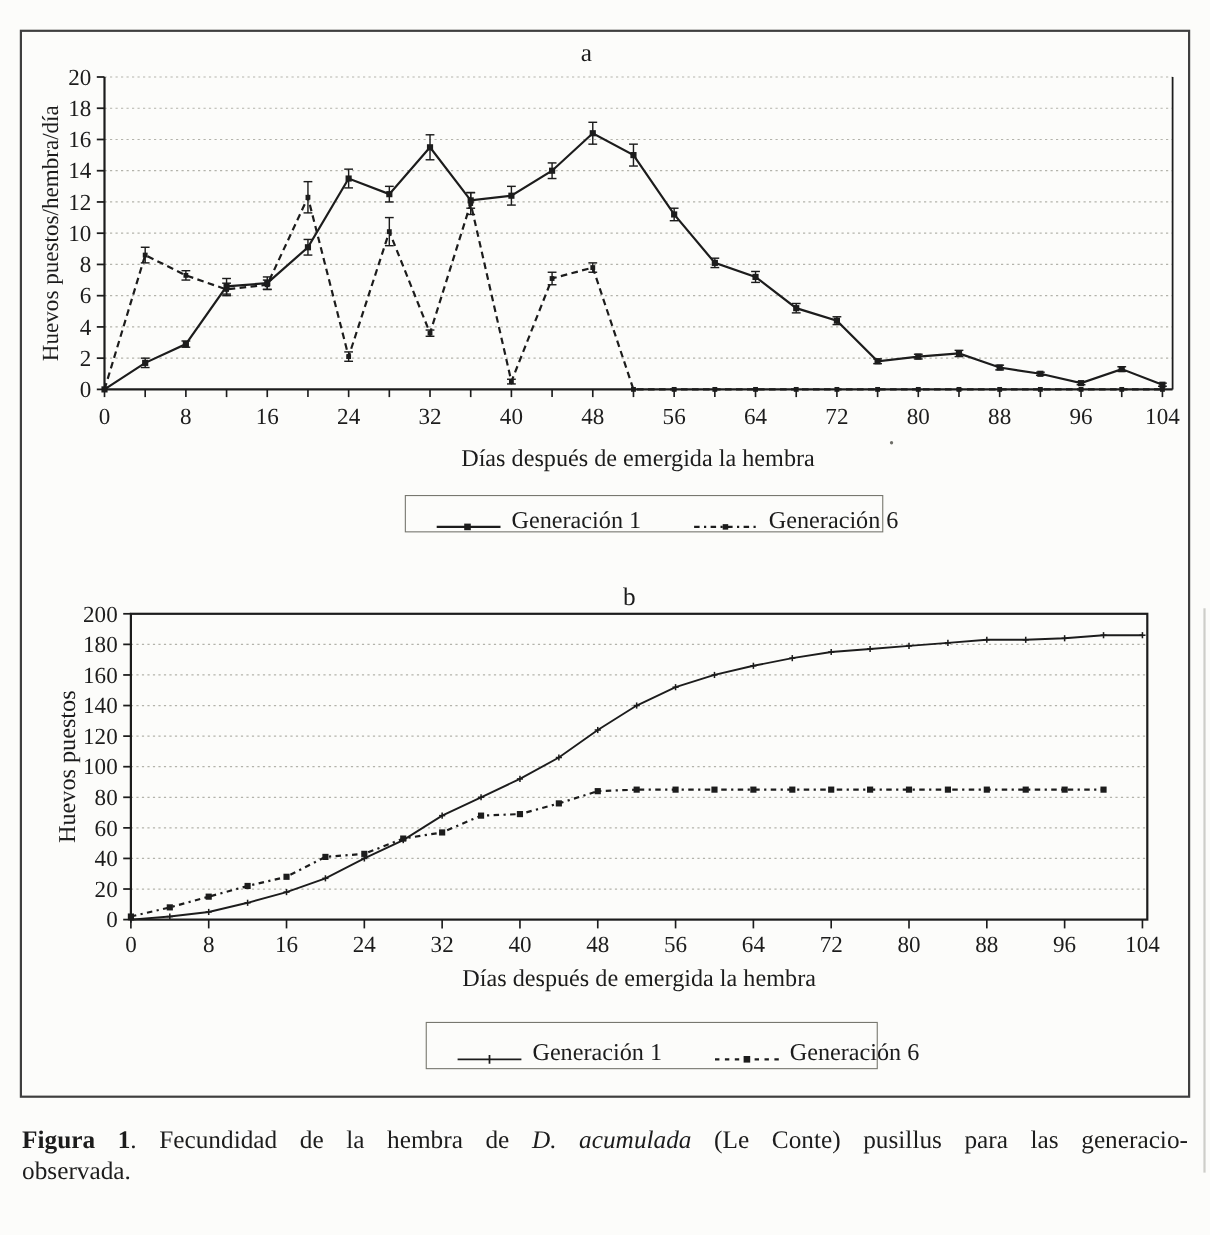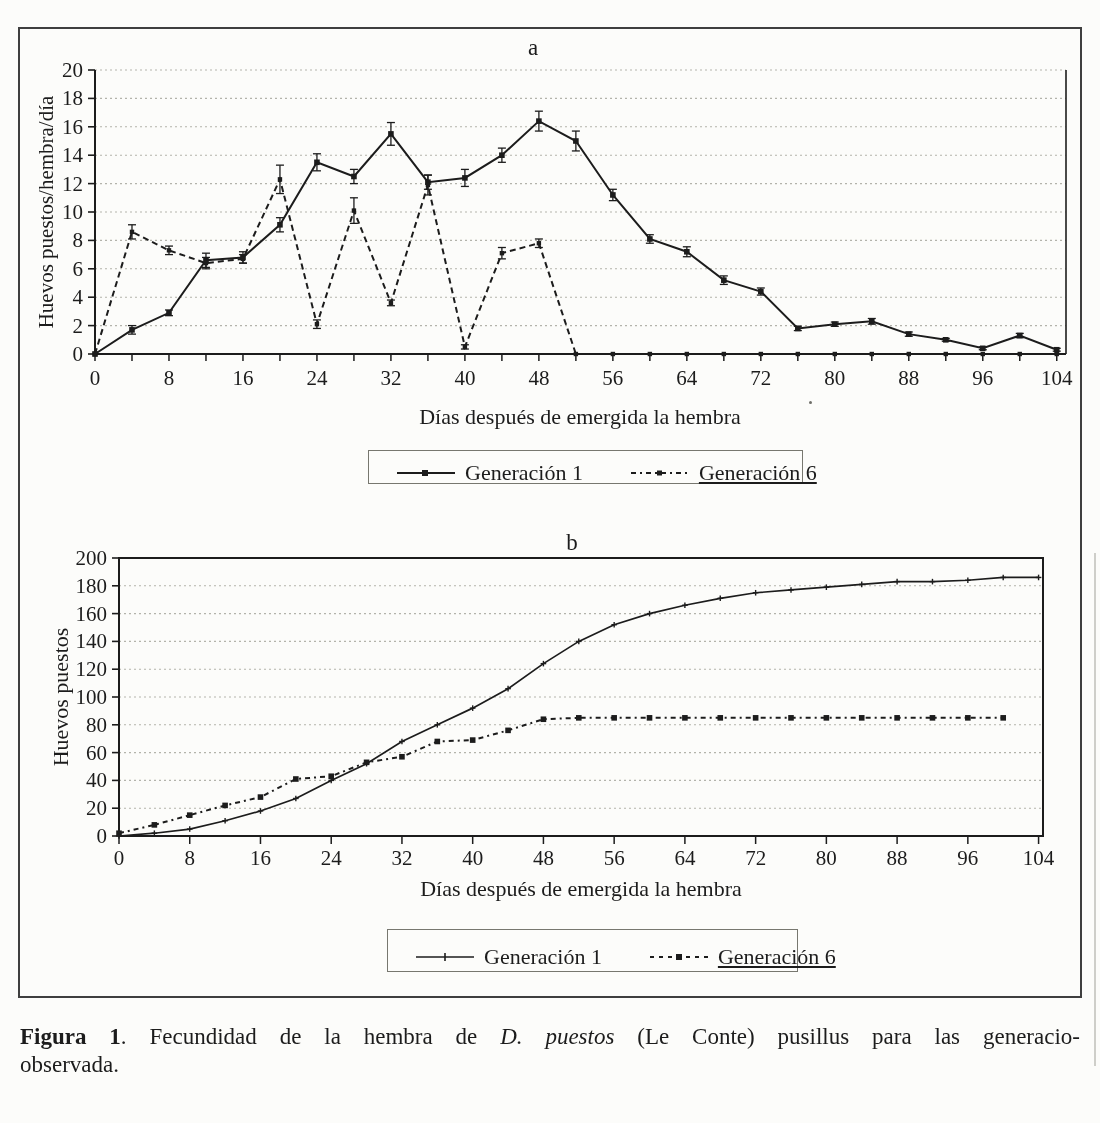--- a/index.html
+++ b/index.html
@@ -14,22 +14,22 @@
   .axis-xlabel{position:absolute;transform:translate(-50%,-50%);font-size:22px;white-space:nowrap;text-align:center;}
   .xlabel-a{left:580px;top:417px;}
   .xlabel-b{left:581px;top:889px;}
   .axis-ylabel{position:absolute;transform:translate(-50%,-50%) rotate(-90deg);font-size:21px;white-space:nowrap;}
   .ylabel-a{left:46px;top:212px;}
   .ylabel-b{left:61px;top:697px;font-size:22px;}
   .legend{position:absolute;display:flex;align-items:center;border:1.4px solid #77776f;
         background:#fcfcfa;font-size:22px;box-sizing:border-box;}
   .legend-a{left:368px;top:450px;width:435px;height:34px;padding-left:26px;}
   .legend-b{left:387px;top:929px;width:411px;height:43px;padding-left:26px;}
-  .legend-entry{display:flex;align-items:center;white-space:nowrap;margin-top:12px;}
-  .legend-entry + .legend-entry{margin-left:46px;text-decoration:underline;}
+  .legend-entry{display:flex;align-items:flex-end;white-space:nowrap;margin-top:12px;}
+  .legend-entry + .legend-entry{margin-left:46px;}
   .legend-entry svg{margin-right:8px;flex:0 0 auto;}
   .caption{position:absolute;left:20px;top:1023px;width:1060px;font-size:23px;line-height:27.5px;}
   .cap-line{white-space:normal;}
   .cap-line.just{text-align:justify;text-align-last:justify;}
   .scan-line{position:absolute;left:1094px;top:553px;width:2px;height:513px;background:#b5b5af;opacity:.65;}
   .scan-dot{position:absolute;left:809px;top:401px;width:3px;height:3px;background:#6e6e68;border-radius:50%;}
 </style>
 </head>
 <body>
 
@@ -467,19 +467,19 @@
     <div class="legend-entry">
       <svg width="62" height="14">
         <line x1="2" y1="7" x2="60" y2="7" stroke="#1c1c1c" stroke-width="2" stroke-dasharray="4,5"></line>
         <rect x="28" y="4" width="6" height="6" fill="#1c1c1c"></rect>
       </svg>
       <span>Generación 6</span>
     </div>
   </div>
 
   <div class="caption" id="caption">
-      <div class="cap-line just"><span style="font-weight: bold;">Figura 1</span><span>.  Fecundidad de la hembra de </span><span style="font-style: italic;">D. puestos</span><span> (Le Conte) pusillus para las generacio-</span></div>
+      <div class="cap-line just"><span style="font-weight: bold;">Figura 1</span><span>.  Fecundidad de la hembra de </span><span style="font-style: italic;">D. acumulada</span><span> (Le Conte) pusillus para las generacio-</span></div>
       <div class="cap-line"><span>observada.</span></div>
     </div>
 
   <div class="scan-line"></div>
   <div class="scan-dot"></div>
 </div>
 
 </body></html>

